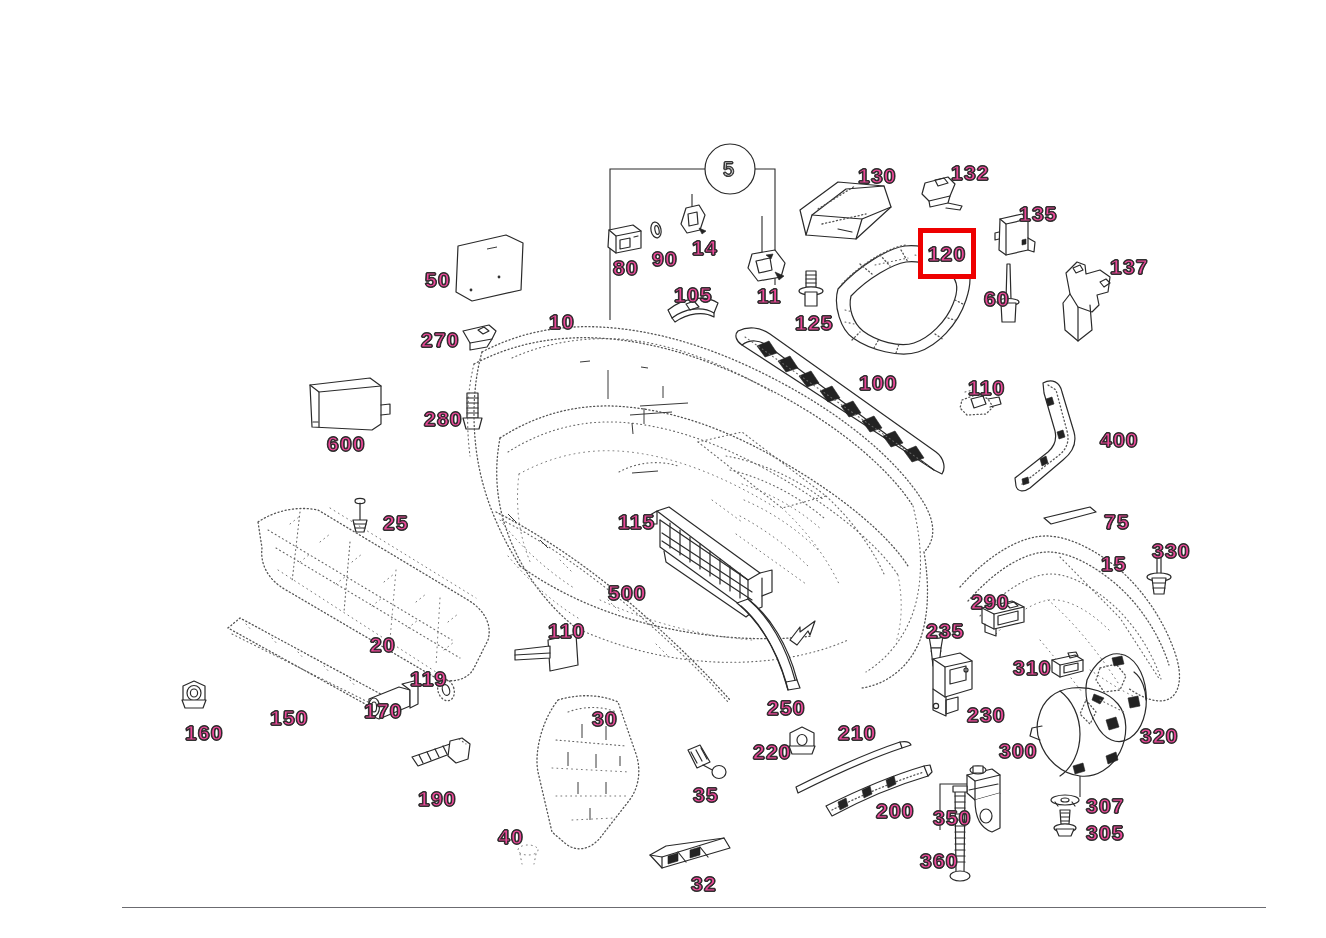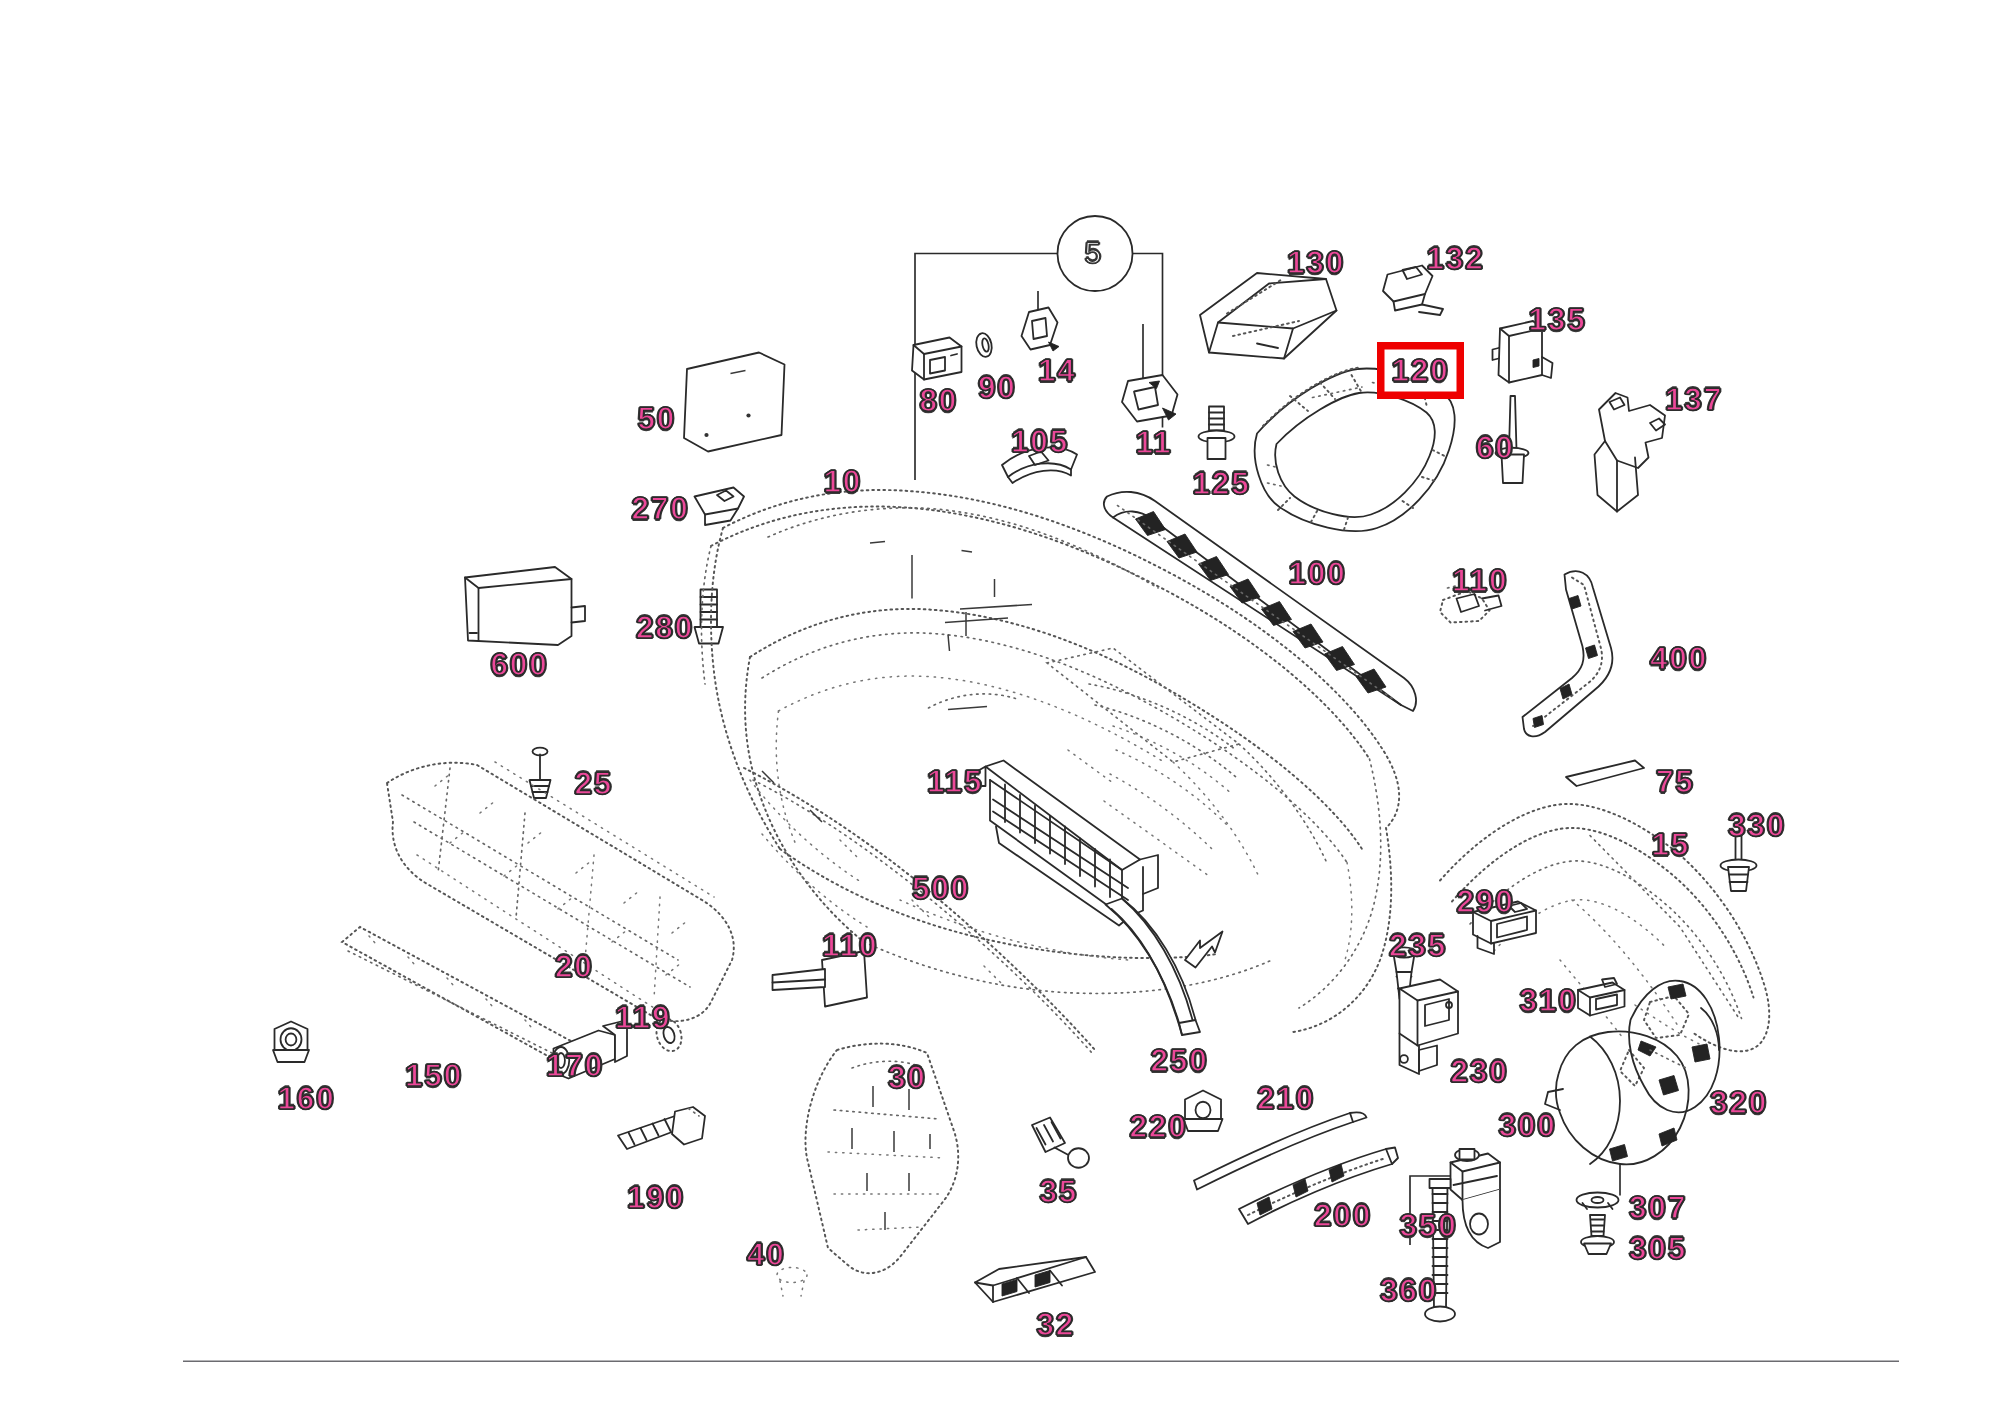--- a/index.html
+++ b/index.html
@@ -576,21 +576,21 @@
   <div class="lbl" style="left:613px;top:257px;">80</div>
   <div class="lbl" style="left:652px;top:248px;">90</div>
   <div class="lbl" style="left:692px;top:237px;">14</div>
   <div class="lbl" style="left:674px;top:284px;">105</div>
   <div class="lbl" style="left:757px;top:285px;">11</div>
   <div class="lbl" style="left:795px;top:312px;">125</div>
   <div class="lbl" style="left:858px;top:165px;">130</div>
   <div class="lbl" style="left:951px;top:162px;">132</div>
   <div class="lbl" style="left:1019px;top:203px;">135</div>
 
-  <div class="hlbox hl-wrap" style="left:918px;top:228px;width:58px;height:38px;">
+  <div class="hlbox hl-wrap" style="left:918px;top:228px;width:58px;height:51px;">
     <div class="lbl">120</div>
   </div>
 
   <div class="lbl" style="left:984px;top:288px;">60</div>
   <div class="lbl" style="left:1110px;top:256px;">137</div>
   <div class="lbl" style="left:859px;top:372px;">100</div>
   <div class="lbl" style="left:968px;top:377px;">110</div>
   <div class="lbl" style="left:1100px;top:429px;">400</div>
   <div class="lbl" style="left:1104px;top:511px;">75</div>
   <div class="lbl" style="left:1101px;top:553px;">15</div>

